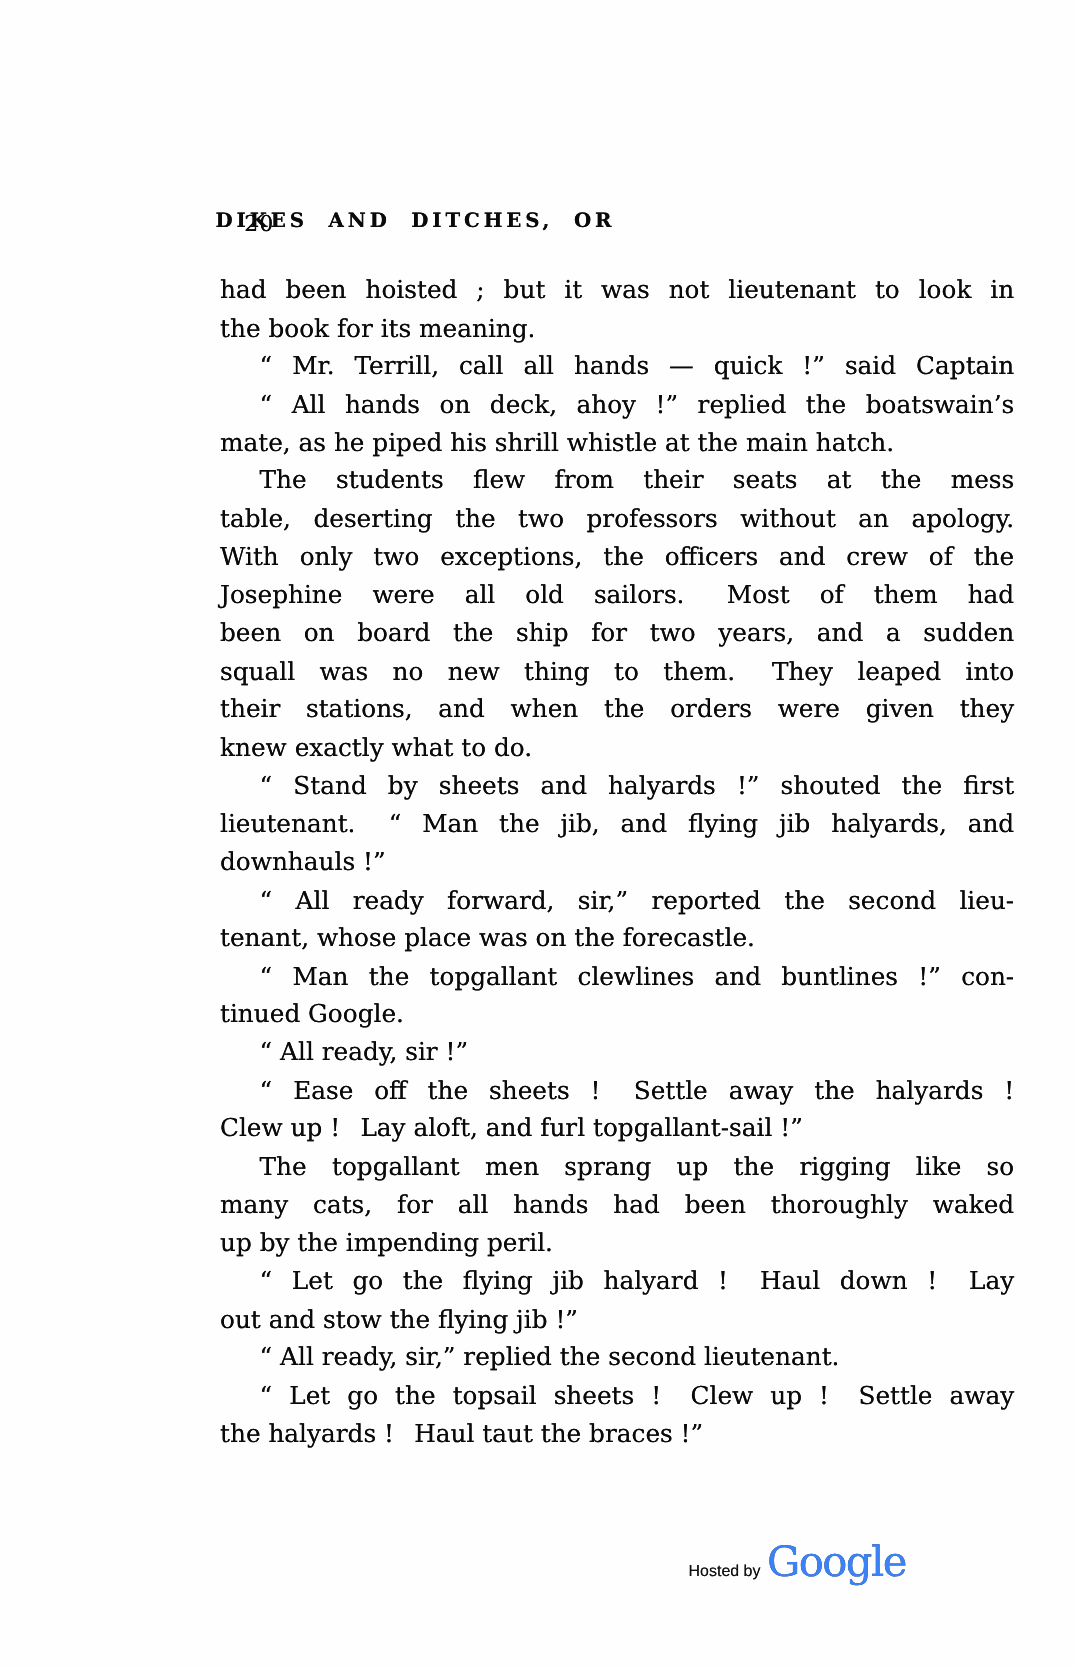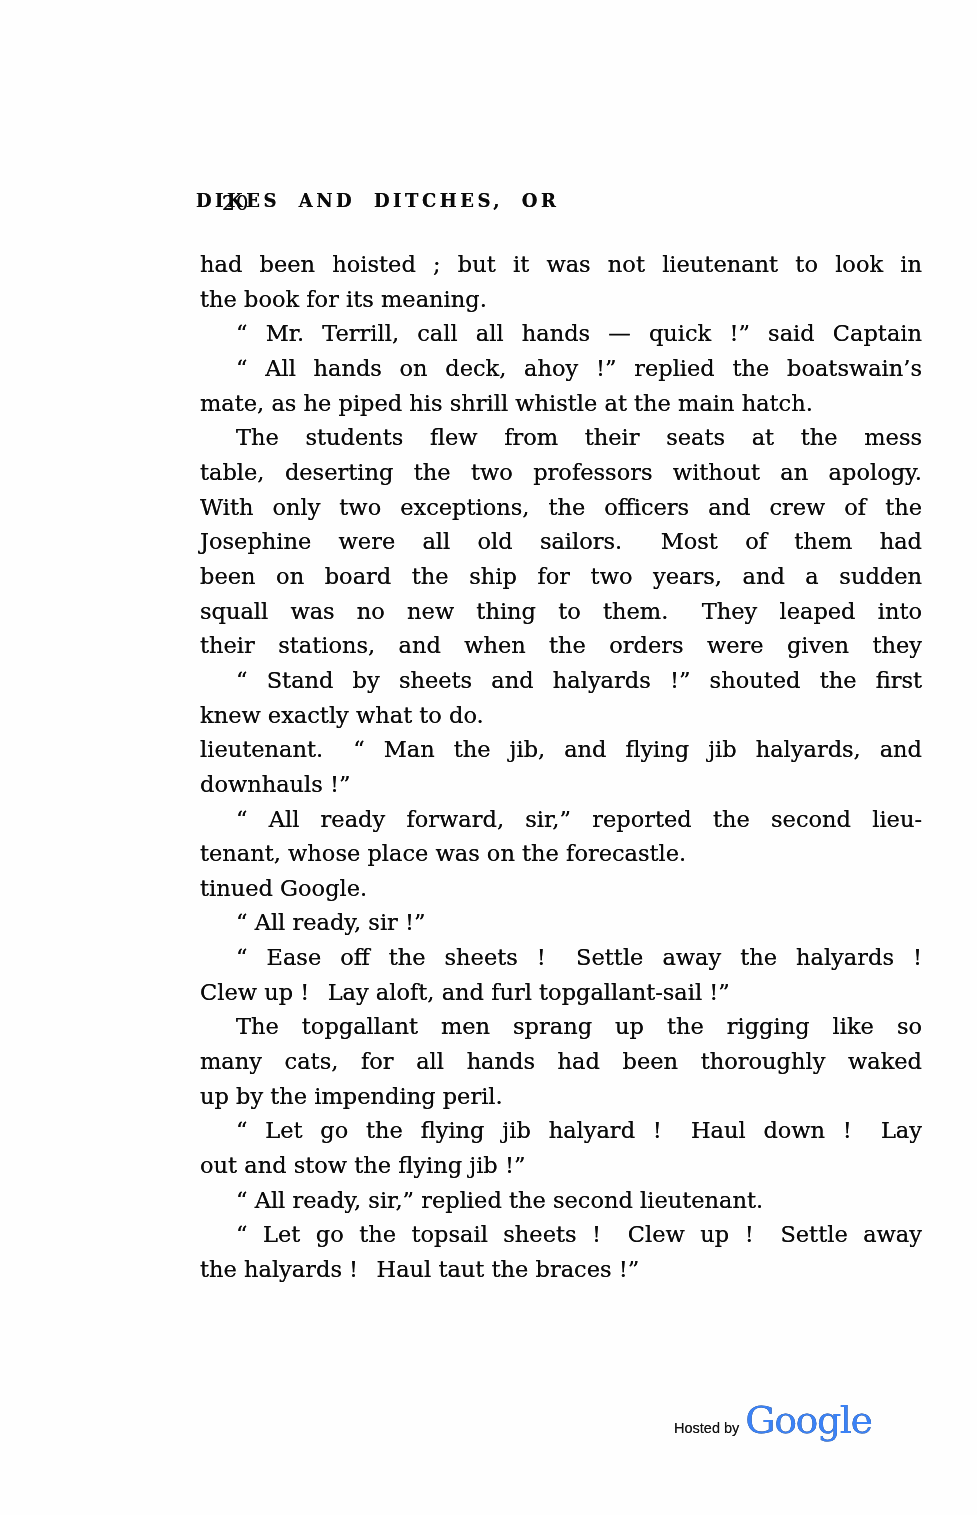--- a/index.html
+++ b/index.html
@@ -53,21 +53,20 @@
   .line.just { text-align: justify; text-align-last: justify; }
   .line.indent { text-indent: 36px; }
   
   .watermark {
     position: absolute;
     left: 626px;
     top: 1398px;
     display: flex;
     align-items: baseline;
     gap: 6px;
-    margin-left: 48px;
   }
   .hostedby {
     font-family: "Liberation Sans", "DejaVu Sans", sans-serif;
     font-size: 14.5px;
     color: #111;
     text-shadow: 0 0 .3px rgba(0,0,0,.7);
   }
   .glogo {
     font-family: "DejaVu Serif", "Liberation Serif", serif;
     font-size: 38px;
@@ -92,26 +91,27 @@
       <div class="line indent just">“ Mr. Terrill, call all hands — quick !” said Captain</div>
       <div class="line indent just">“ All hands on deck, ahoy !” replied the boatswain’s</div>
       <div class="line">mate, as he piped his shrill whistle at the main hatch.</div>
       <div class="line indent just">The students flew from their seats at the mess</div>
       <div class="line just">table, deserting the two professors without an apology.</div>
       <div class="line just">With only two exceptions, the officers and crew of the</div>
       <div class="line just">Josephine were all old sailors.  Most of them had</div>
       <div class="line just">been on board the ship for two years, and a sudden</div>
       <div class="line just">squall was no new thing to them.  They leaped into</div>
       <div class="line just">their stations, and when the orders were given they</div>
+      <div class="line">knew exactly what to do.</div>
       <div class="line indent just">“ Stand by sheets and halyards !” shouted the first</div>
-      <div class="line">knew exactly what to do.</div>
       <div class="line just">lieutenant.  “ Man the jib, and flying jib halyards, and</div>
       <div class="line">downhauls !”</div>
       <div class="line indent just">“ All ready forward, sir,” reported the second lieu-</div>
       <div class="line">tenant, whose place was on the forecastle.</div>
+      <div class="line indent just">“ Man the topgallant clewlines and buntlines !” con-</div>
       <div class="line">tinued Google.</div>
       <div class="line indent">“ All ready, sir !”</div>
       <div class="line indent just">“ Ease off the sheets !  Settle away the halyards !</div>
       <div class="line">Clew up !  Lay aloft, and furl topgallant-sail !”</div>
       <div class="line indent just">The topgallant men sprang up the rigging like so</div>
       <div class="line just">many cats, for all hands had been thoroughly waked</div>
       <div class="line">up by the impending peril.</div>
       <div class="line indent just">“ Let go the flying jib halyard !  Haul down !  Lay</div>
       <div class="line">out and stow the flying jib !”</div>
       <div class="line indent">“ All ready, sir,” replied the second lieutenant.</div>

